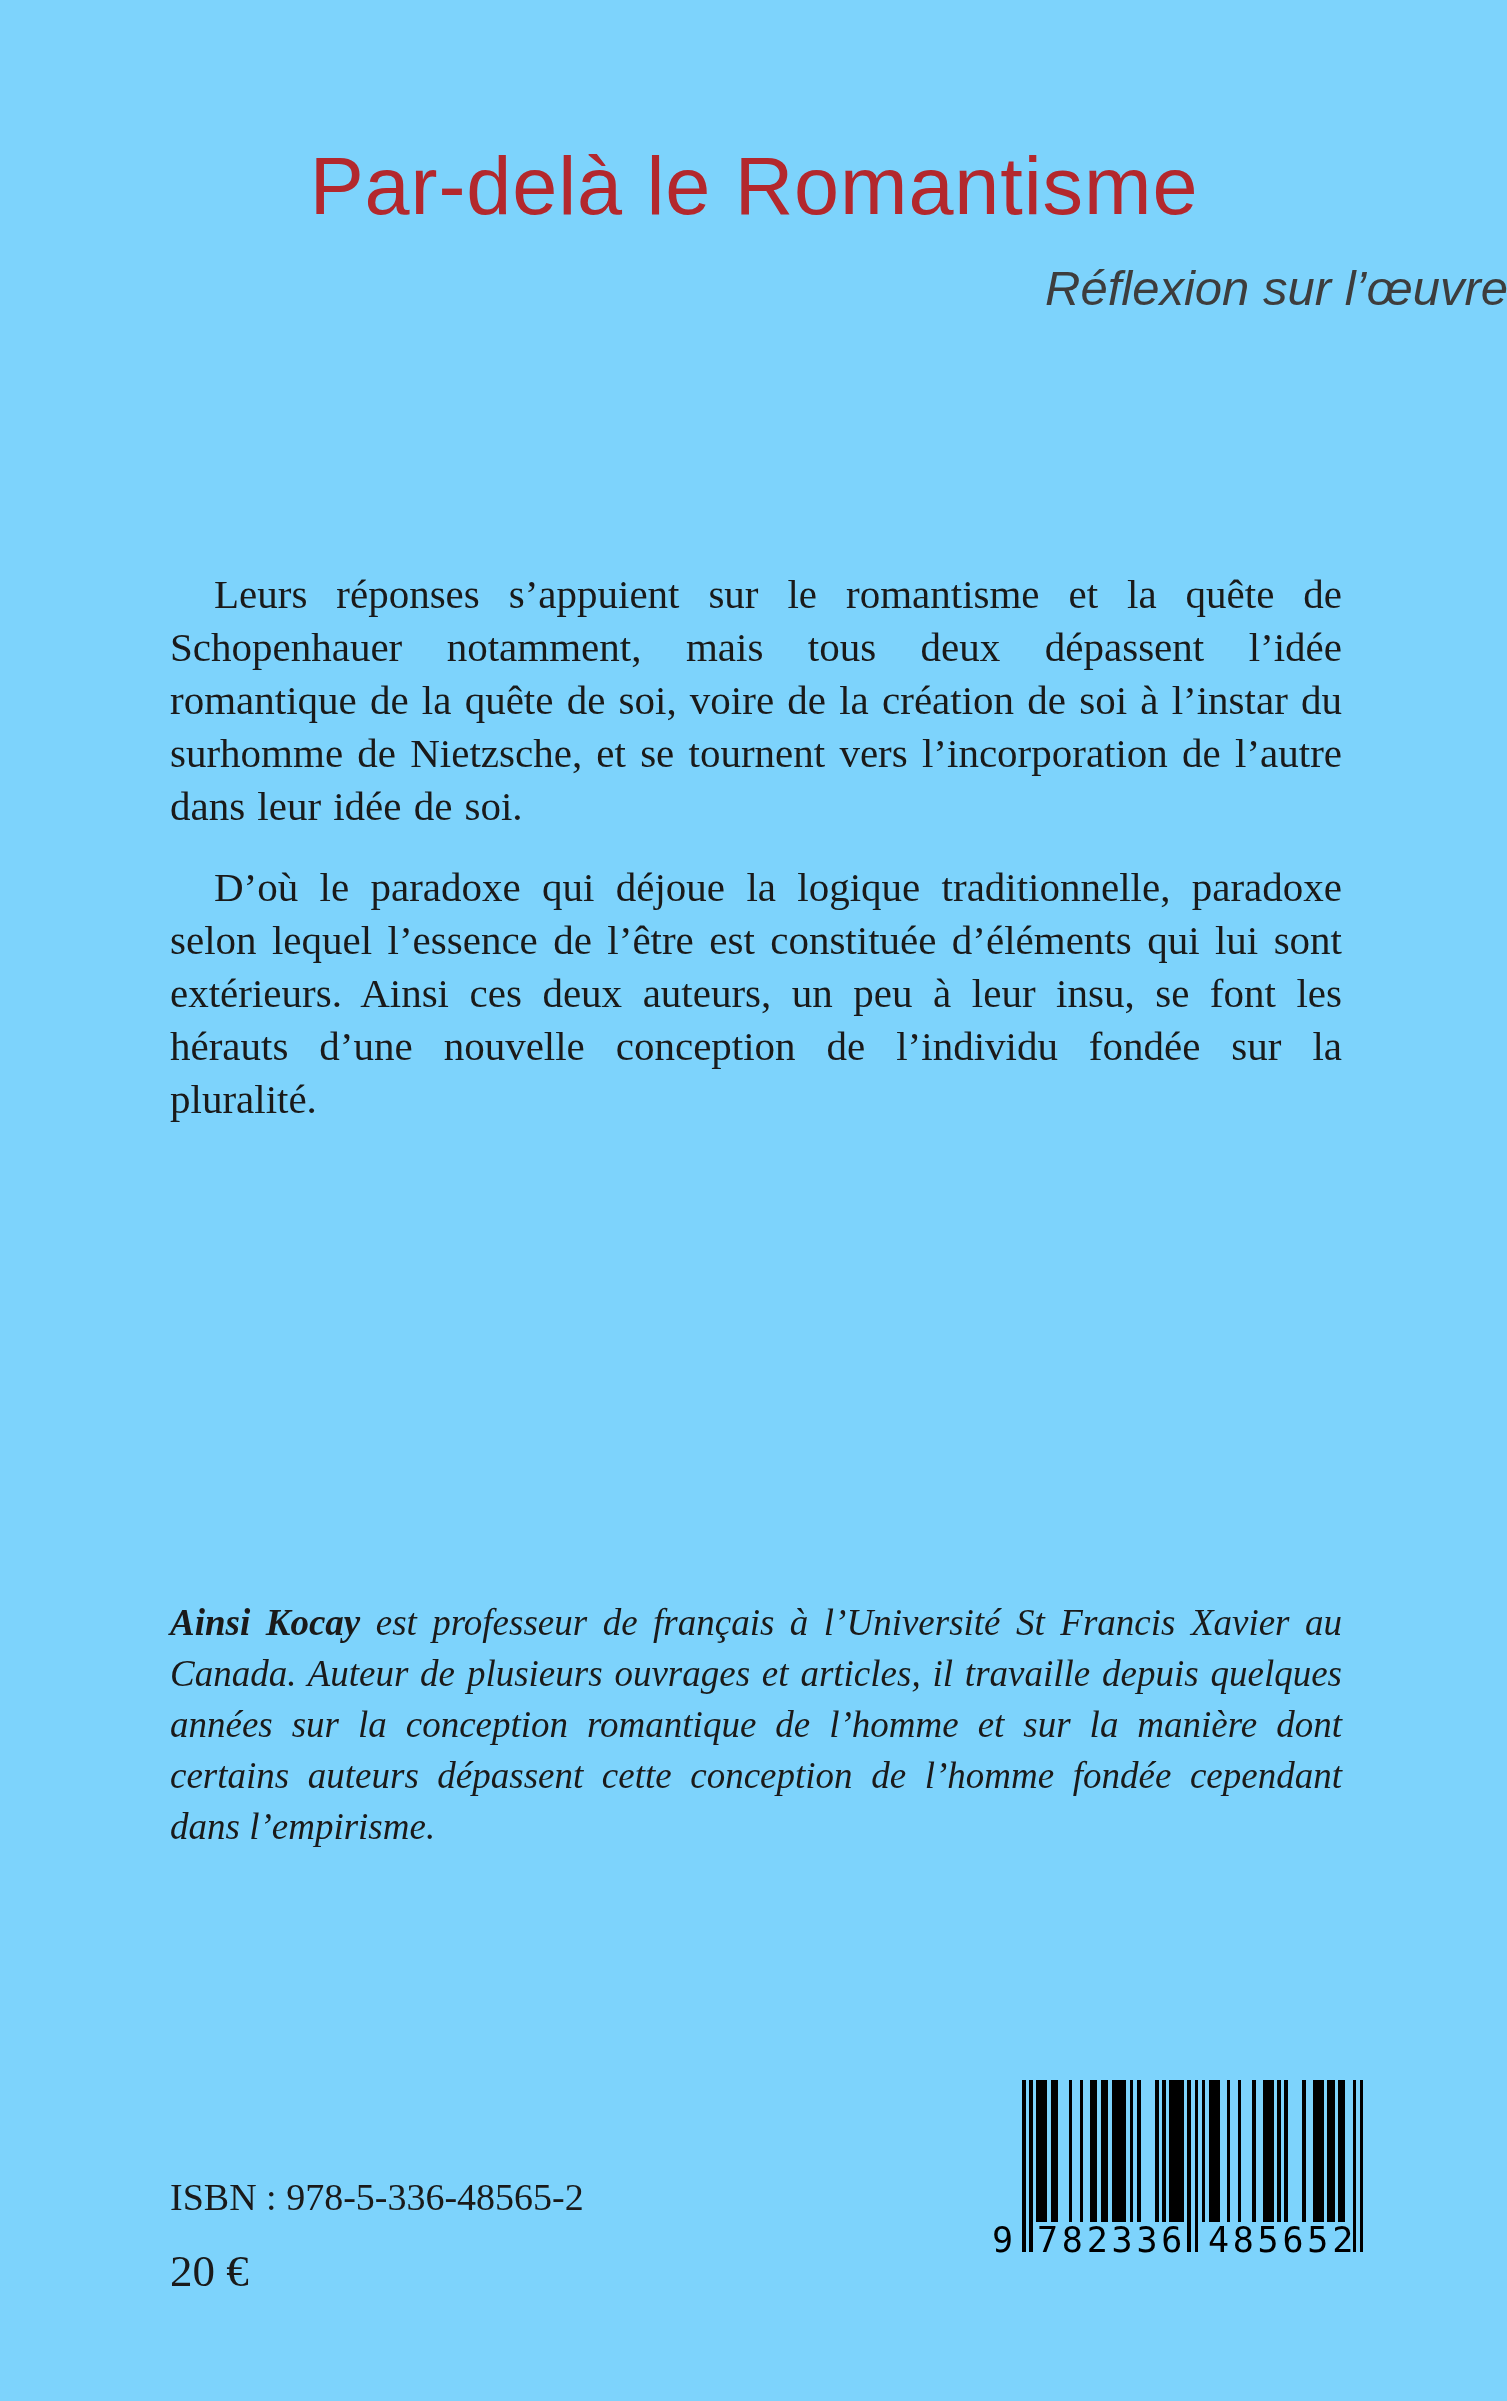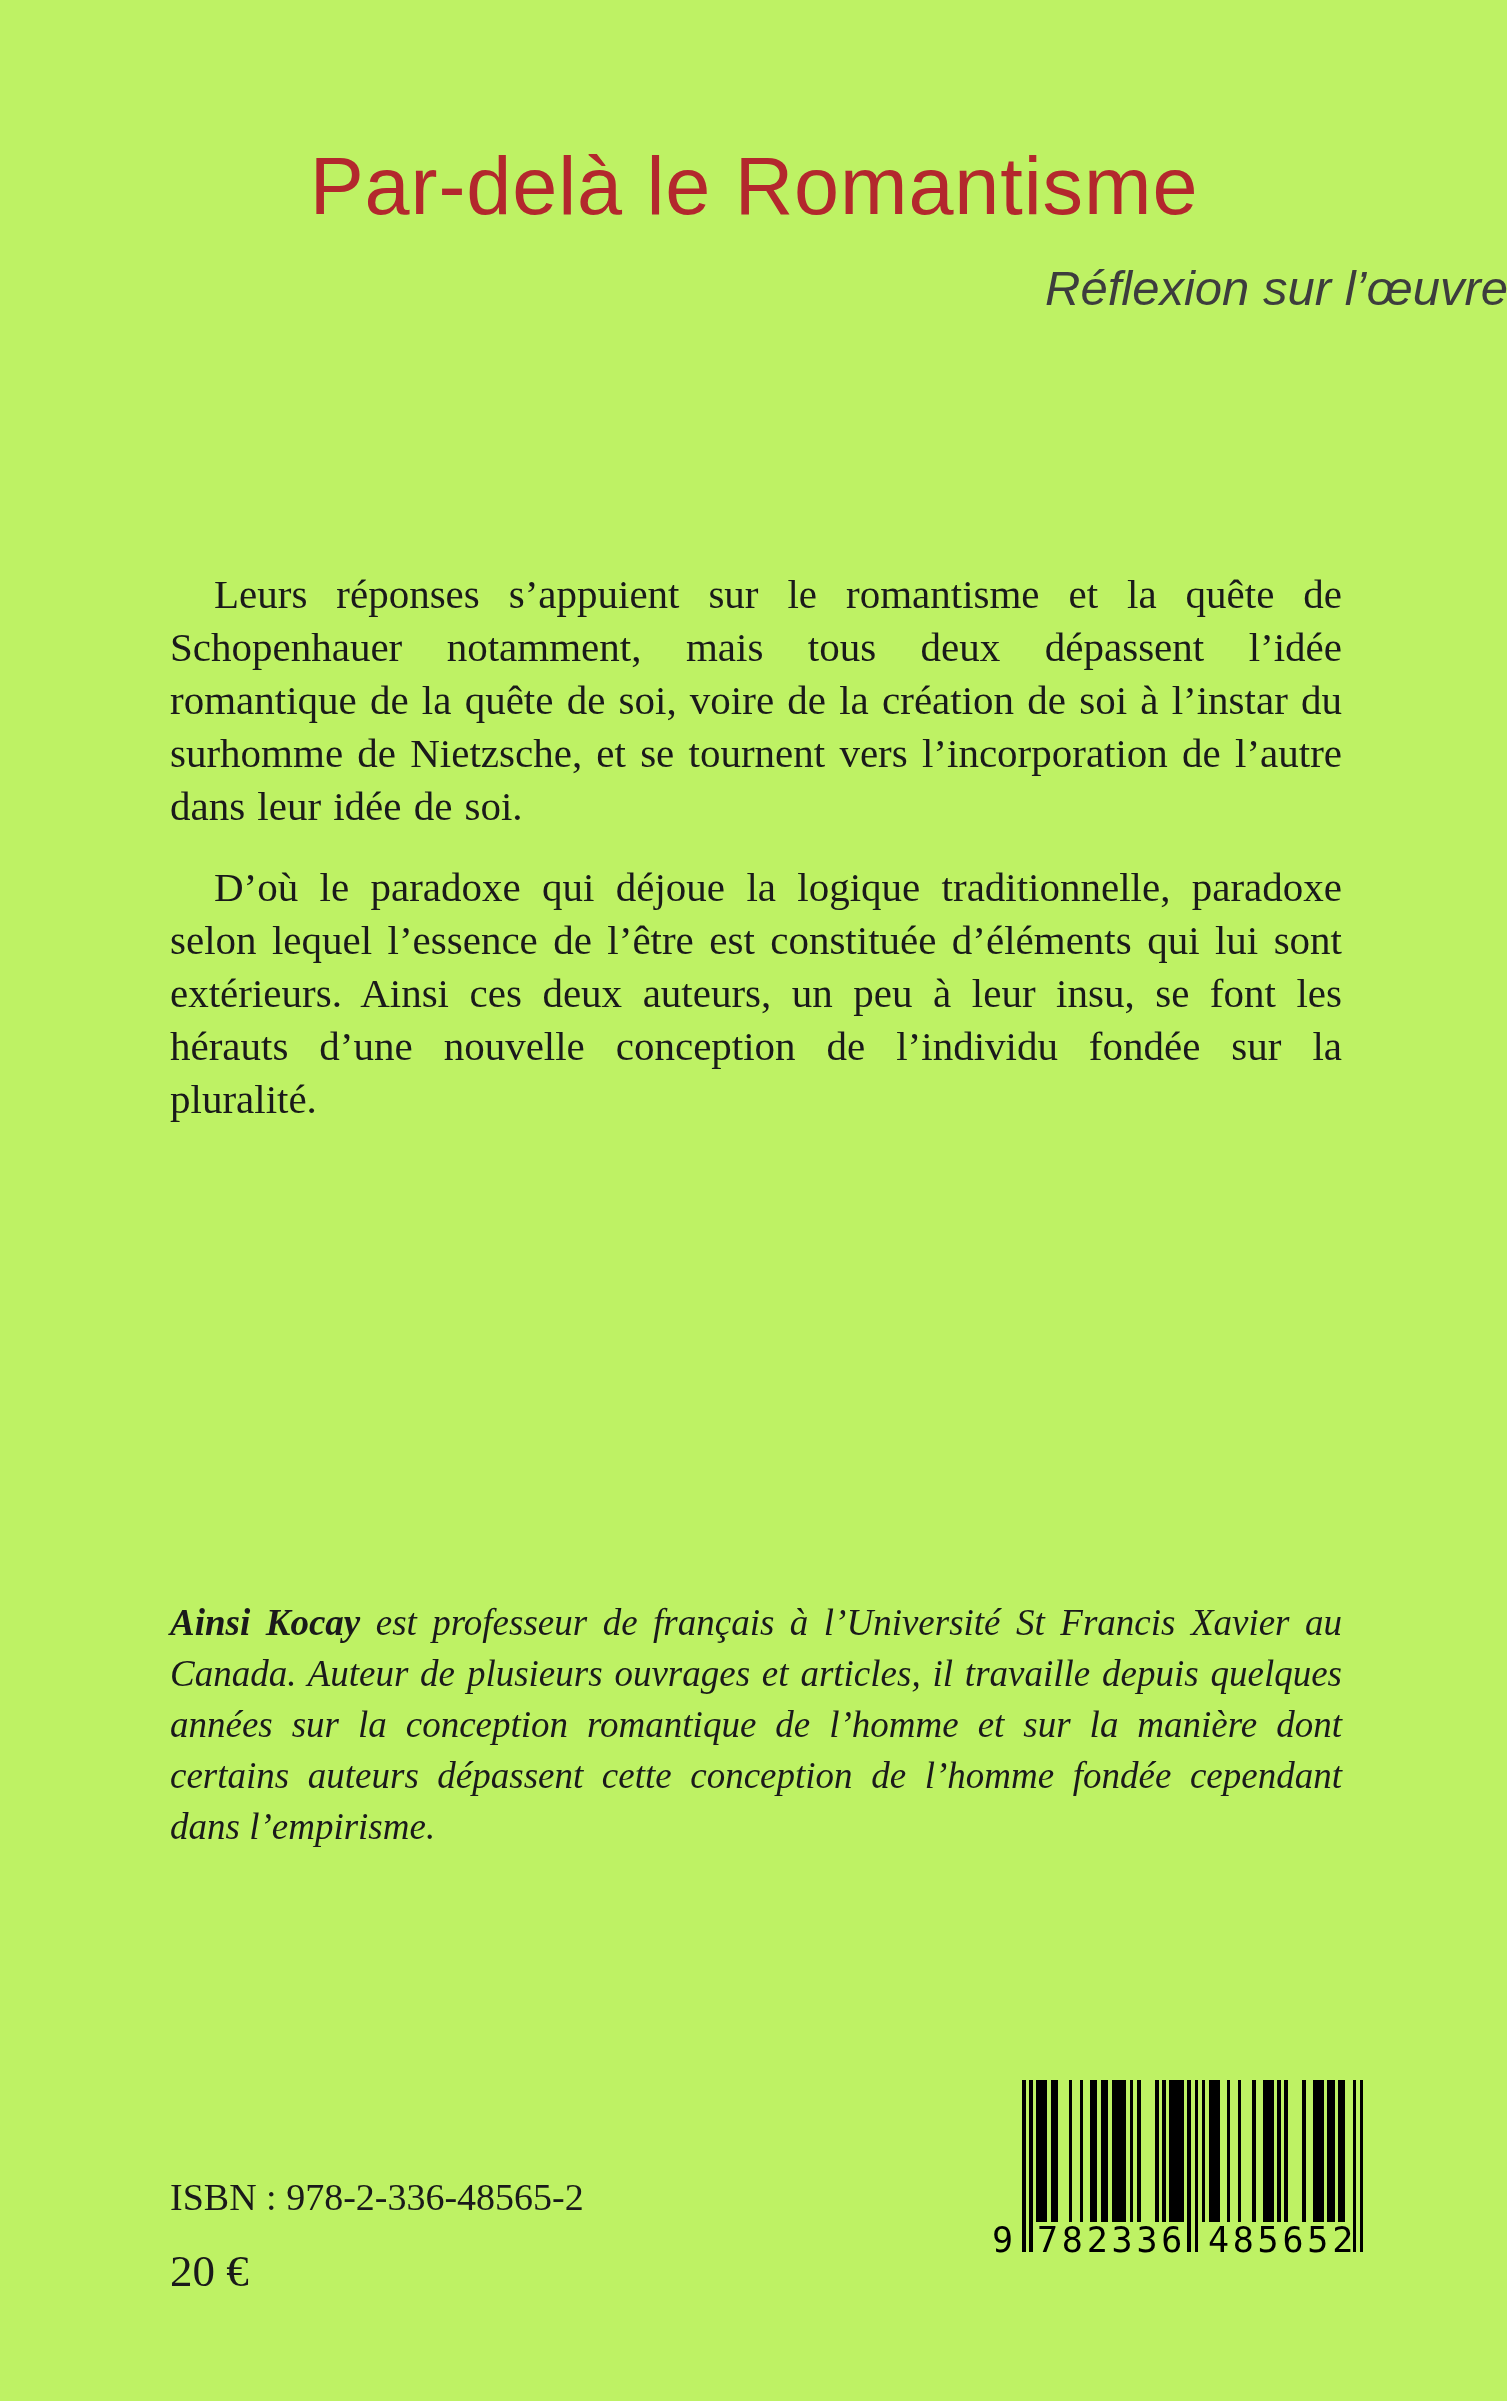--- a/index.html
+++ b/index.html
@@ -6,21 +6,21 @@
     --accent-red:#b3282d;
     --text-black:#1a1a1a;
     --subtitle-gray:#3d3d3d;
   }
   *{ box-sizing:border-box; margin:0; padding:0; }
   html,body{ background:#888; }
   .page{
     position:relative;
     width:1508px; height:2402px;
     margin:0 auto;
-    background:#bef264;
+    background:#7dd3fc;
     overflow:hidden;
     font-family:"Liberation Serif", serif;
     color:var(--text-black);
   }
 
   
   .title{
     position:absolute; top:140px; left:0; width:100%;
     text-align:center;
     font-family:"Liberation Sans", sans-serif;
@@ -102,21 +102,21 @@
 
   <section class="blurb">
     <p>Leurs réponses s’appuient sur le romantisme et la quête de Schopenhauer notamment, mais tous deux dépassent l’idée romantique de la quête de soi, voire de la création de soi à l’instar du surhomme de Nietzsche, et se tournent vers l’incorporation de l’autre dans leur idée de soi.</p>
     <p>D’où le paradoxe qui déjoue la logique traditionnelle, paradoxe selon lequel l’essence de l’être est constituée d’éléments qui lui sont extérieurs. Ainsi ces deux auteurs, un peu à leur insu, se font les hérauts d’une nouvelle conception de l’individu fondée sur la pluralité.</p>
   </section>
 
   <section class="bio">
     <p><span class="author">Ainsi Kocay</span><span> est professeur de français à l’Université St Francis Xavier au Canada. Auteur de plusieurs ouvrages et articles, il travaille depuis quelques années sur la conception romantique de l’homme et sur la manière dont certains auteurs dépassent cette conception de l’homme fondée cependant dans l’empirisme.</span></p>
   </section>
 
-  <div class="isbn">ISBN : 978-2-336-48565-2</div>
+  <div class="isbn">ISBN : 978-5-336-48565-2</div>
   <div class="price">20 €</div>
 
   <div class="barcode">
     <div class="bars">
         <div class="m b t"></div>
         <div class="m t"></div>
         <div class="m b t"></div>
         <div class="m"></div>
         <div class="m b"></div>
         <div class="m b"></div>

